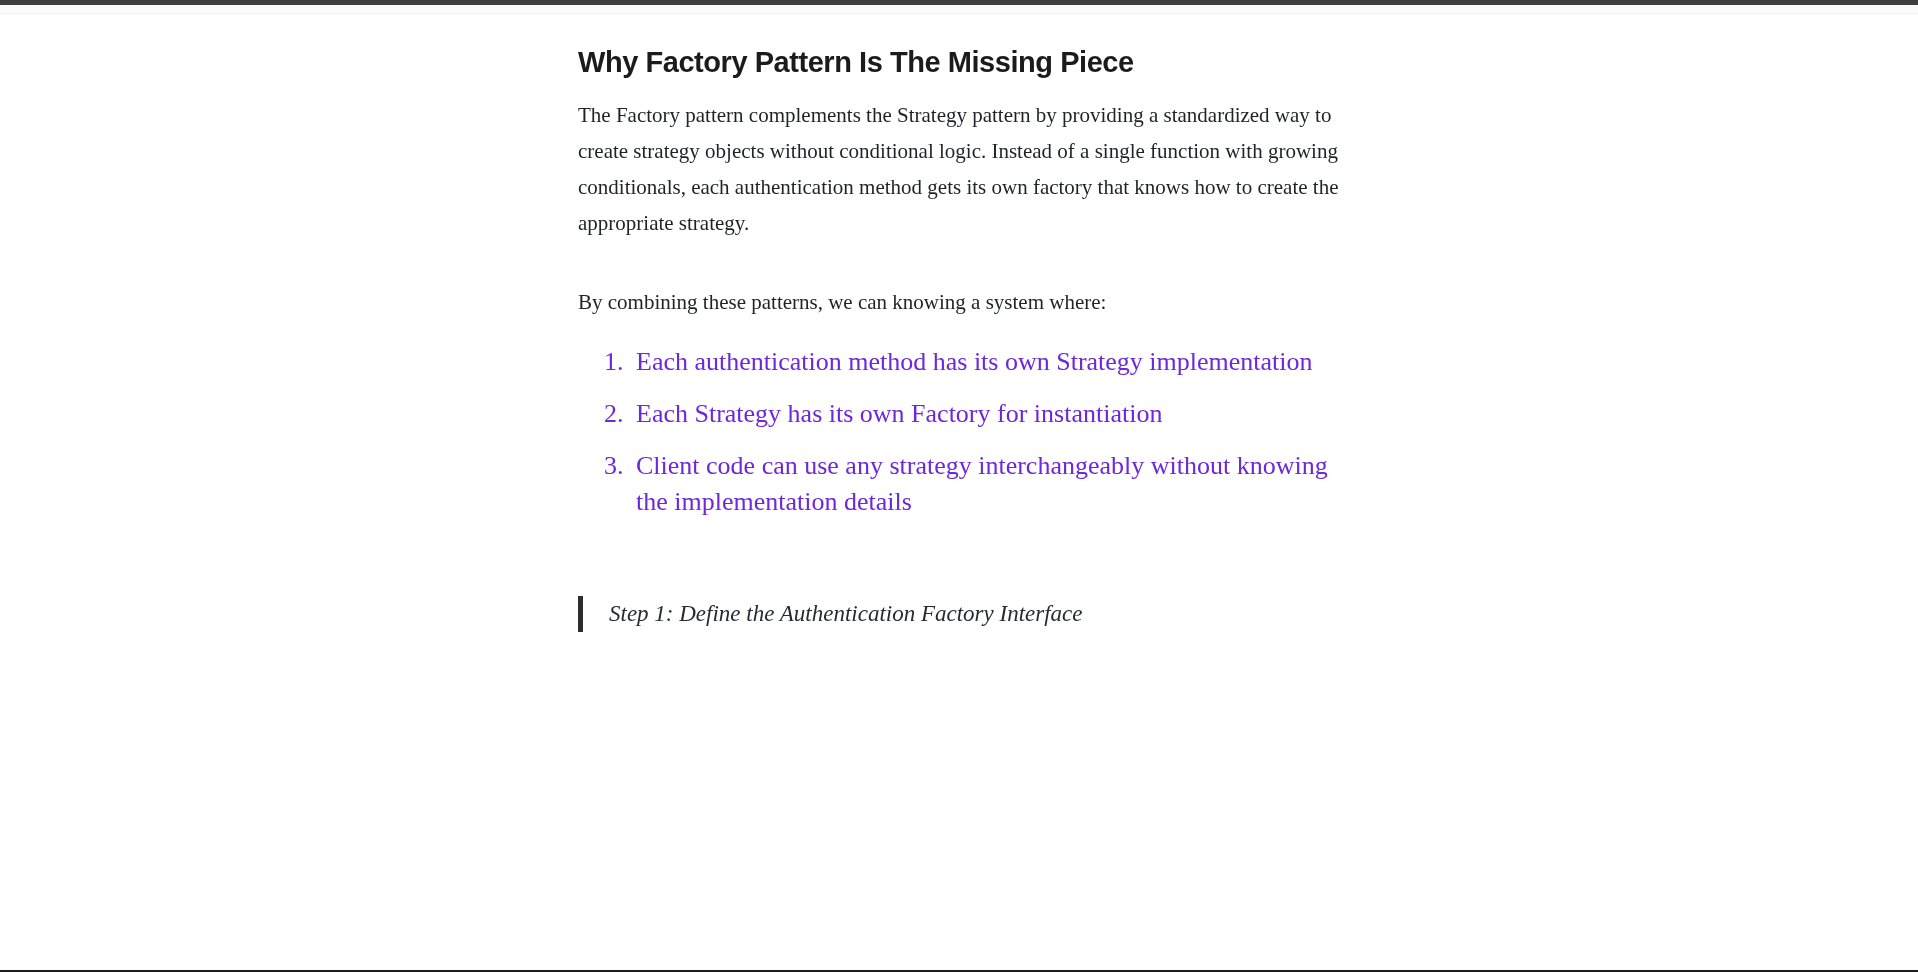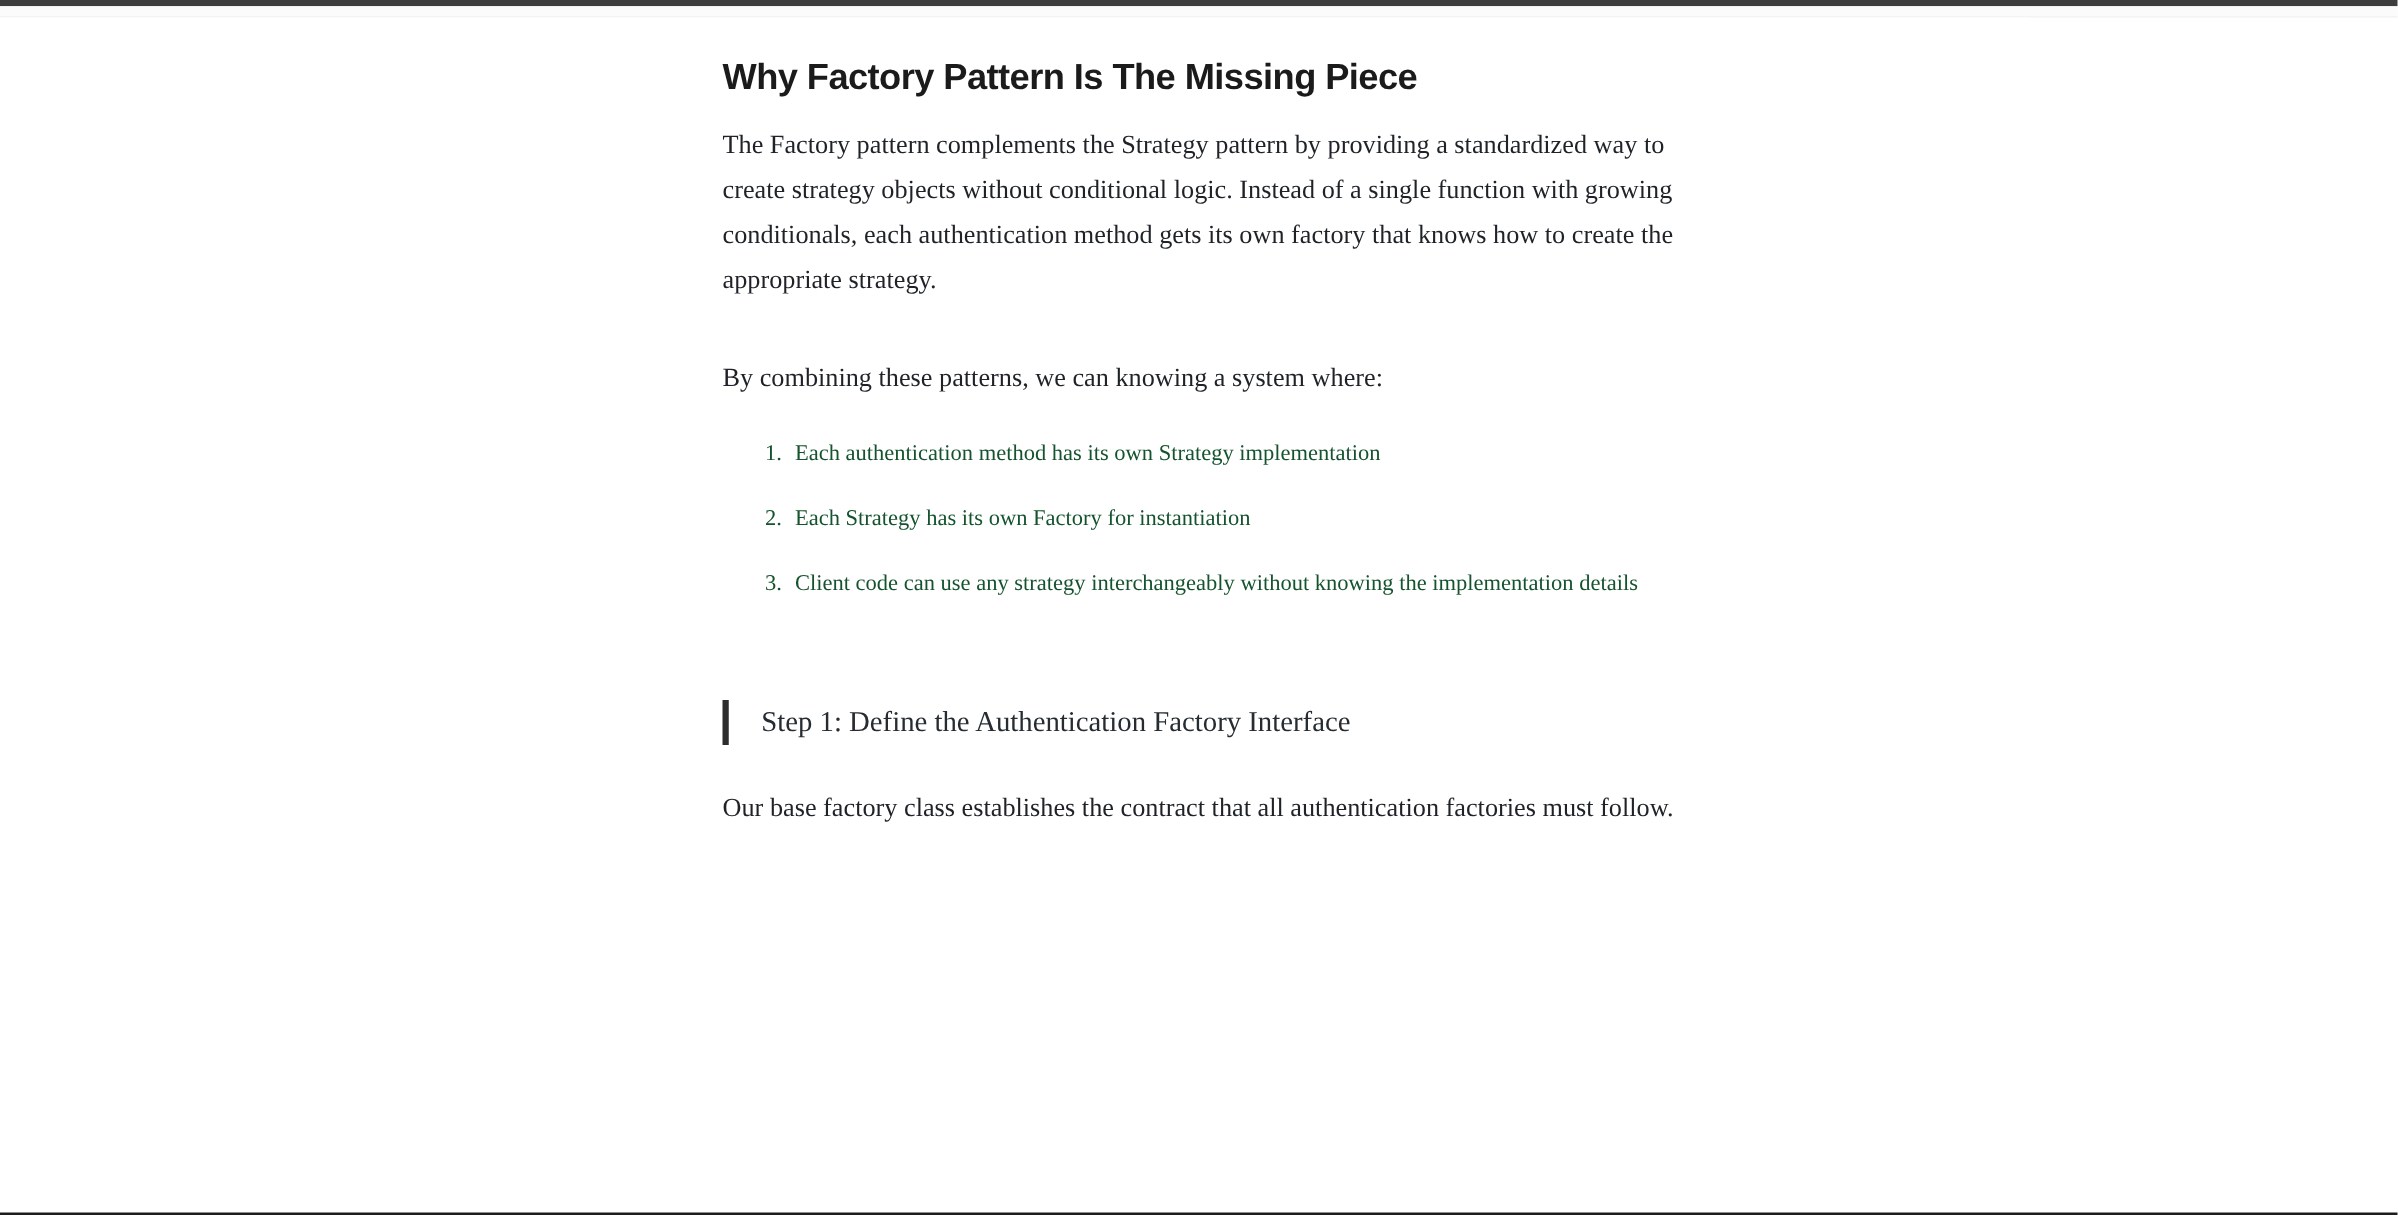--- a/index.html
+++ b/index.html
@@ -80,40 +80,41 @@
   p.body-text.tight { margin-bottom: 0; }
 
   ol.steps {
     margin: 24px 0 0 0;
     padding-left: 52px;
     list-style-position: outside;
     list-style-type: decimal;
   }
   ol.steps li {
     font-family: "Liberation Serif", serif;
-    font-size: 18px;
+    font-size: 26px;
     line-height: 36px;
-    color: #14532d;
+    color: #6d28d9;
     margin-bottom: 16px;
     padding-left: 6px;
     max-width: 730px;
   }
   ol.steps li:last-child { margin-bottom: 0; }
 
   .spacer-lg { height: 44px; }
   .spacer-md { height: 32px; }
   .spacer-sm { height: 18px; }
 
   blockquote.callout {
     margin: 0;
     padding: 2px 0 2px 26px;
     border-left: 5px solid #2d2d2d;
   }
   blockquote.callout .quote-text {
     font-family: "Liberation Serif", serif;
+    font-style: italic;
     font-size: 23px;
     line-height: 32px;
     color: #262c31;
     display: block;
   }
 </style>
 </head>
 <body>
 
 <div class="top-strip"></div>
@@ -141,18 +142,17 @@
 
 
     <div class="spacer-md"></div>
 
     <blockquote class="callout">
       <span class="quote-text">Step 1: Define the Authentication Factory Interface</span>
     </blockquote>
 
     <div class="spacer-md"></div>
 
-    <p class="body-text">Our base factory class establishes the contract that all authentication factories must follow.</p>
 
   </article>
 </div>
 
 <div class="bottom-rule"></div>
 
 </body></html>

